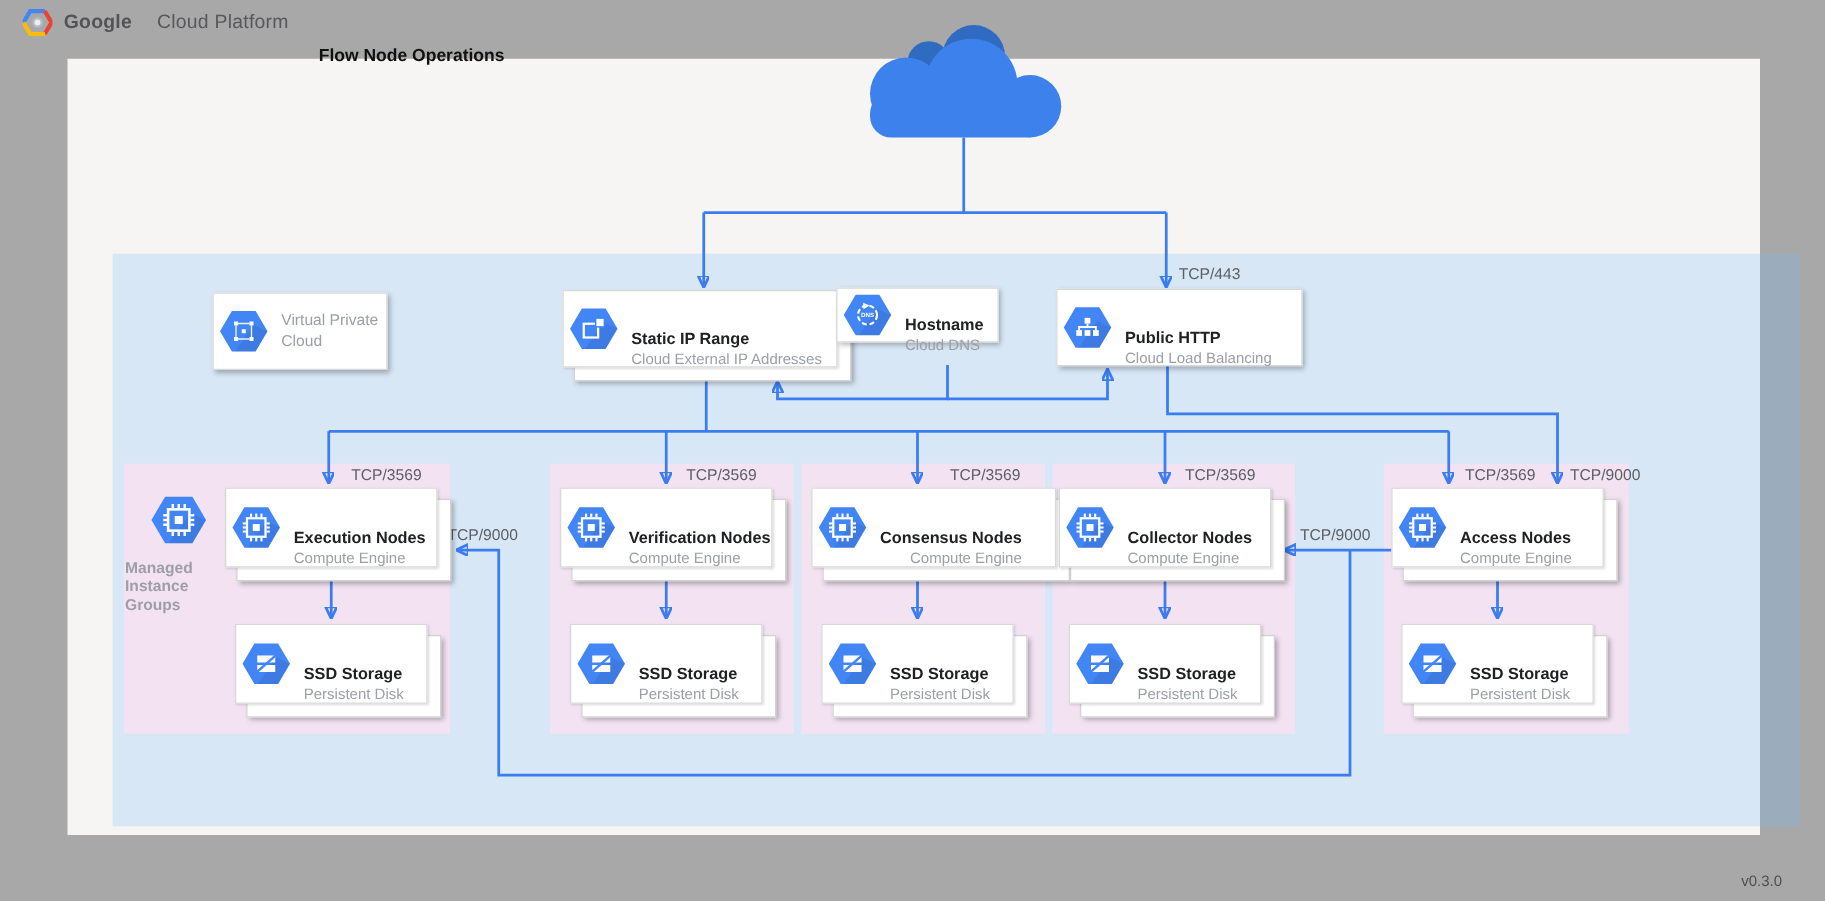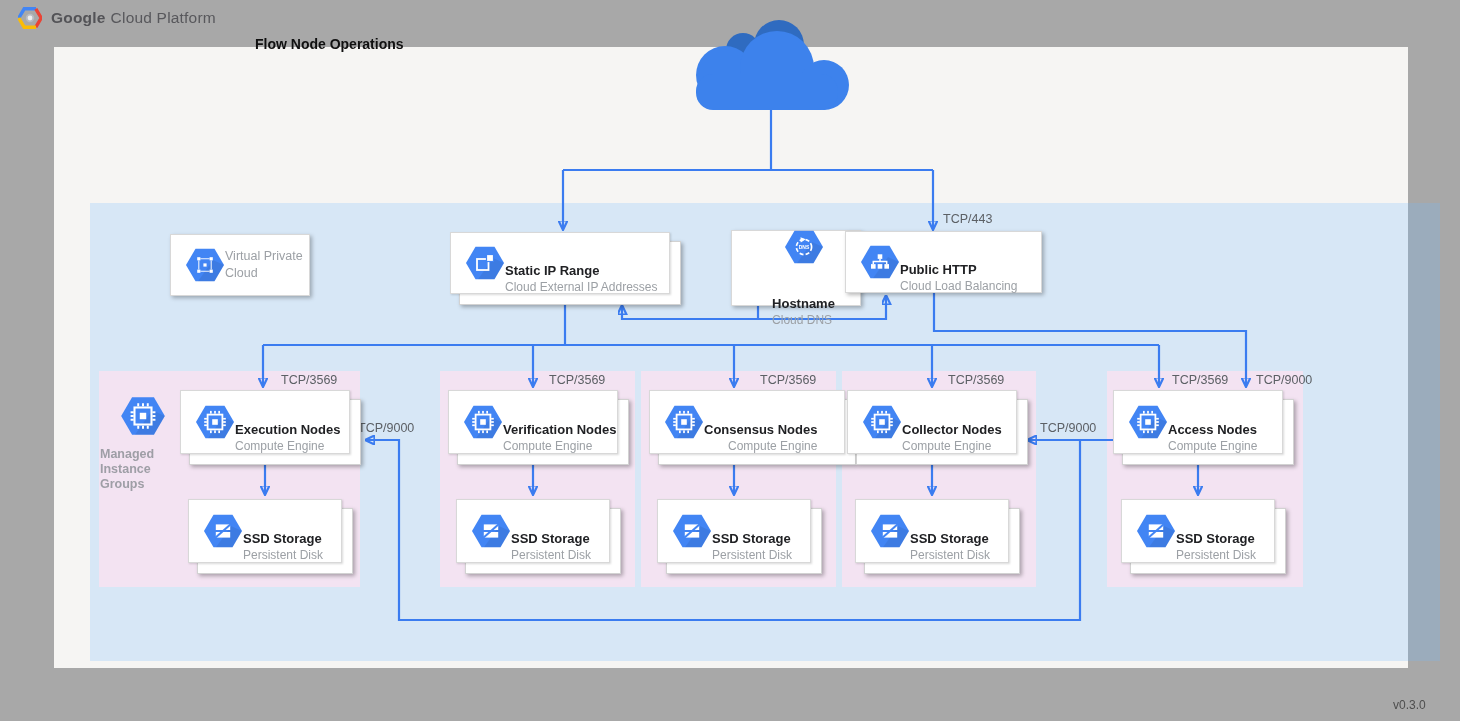--- a/index.html
+++ b/index.html
@@ -7,21 +7,21 @@
     width:1460px;height:721px;overflow:hidden;position:relative;
     background:#a8a8a8;
     font-family:"Liberation Sans","DejaVu Sans",sans-serif;
     -webkit-font-smoothing:antialiased;
   }
   #app{position:absolute;inset:0;}
 
   
   .topbar{position:absolute;left:18px;top:7px;display:flex;align-items:center;gap:9px;}
   .brand{font-size:15.5px;color:#58585c;letter-spacing:.2px;}
-  .brand b{font-weight:bold;color:#535357;margin-right:5px;}
+  .brand b{font-weight:bold;color:#535357;margin-right:20px;}
 
   
   .canvas{position:absolute;left:54px;top:47px;width:1354px;height:621px;background:#f6f5f3;}
   .vpc-zone{position:absolute;left:90px;top:203px;width:1350px;height:458px;
     background:rgba(118,188,255,0.24);}
   .group-zone{position:absolute;top:371px;height:216px;background:#f3e3f2;}
   .gz1{left:99px;width:261px;} .gz2{left:440px;width:195px;}
   .gz3{left:641px;width:195px;} .gz4{left:842px;width:194px;}
   .gz5{left:1107px;width:196px;}
 
@@ -30,21 +30,21 @@
   .doc-desc{position:absolute;left:255px;top:79px;width:290px;font-size:11.5px;line-height:14px;
     color:#1c1c1c;white-space:pre-line;}
 
   
   svg.lines{position:absolute;left:0;top:0;pointer-events:none;}
   .lines path{stroke:#3b7cf0;stroke-width:2.2;fill:none;}
 
   .port{position:absolute;font-size:12.5px;color:#5c6065;white-space:nowrap;}
 
   
-  .card{position:absolute;display:flex;align-items:center;padding-left:15px;box-sizing:border-box;}
+  .card{position:absolute;display:flex;align-items:center;gap:10px;padding-left:5px;box-sizing:border-box;}
   .card .stack{position:absolute;left:9px;top:9px;width:100%;height:100%;background:#fff;
     border:1px solid #d2d2d2;box-shadow:2px 2px 4px rgba(0,0,0,.3);}
   .card .face{position:absolute;inset:0;background:#fff;border:1px solid #d8d8d8;
     box-shadow:2px 2px 4px rgba(0,0,0,.28);}
   .card.stacked .face{box-shadow:1px 1px 2px rgba(0,0,0,.15);}
   .hexicon{position:relative;display:inline-block;line-height:0;}
   .ctext{position:relative;line-height:1.3;}
   .ctext b{display:block;font-size:13px;font-weight:bold;color:#202124;white-space:nowrap;margin-top:32px;}
   .ctext small{display:block;font-size:12px;color:#9ca0a5;white-space:nowrap;}
   .ctext.grayonly{font-size:12.5px;color:#9ca0a5;line-height:1.35;}
@@ -147,21 +147,21 @@
           <path d="M28,12 L39,17 L29.5,33.2 L13,33.2 Z" fill="#000" opacity="0.07"></path>
           <rect x="12" y="13" width="11.5" height="11" fill="none" stroke="#fff" stroke-width="1.8"></rect>
           <rect x="21.5" y="8.5" width="7" height="7" fill="#fff" stroke="#4285f4" stroke-width="1.2"></rect>
         </svg></span>
     <span class="ctext">
       <b>Static IP Range</b>
       <small>Cloud External IP Addresses</small>
     </span>
   </div>
 
-  <div class="card" style="left:731px;top:230px;width:130px;height:76px;flex-direction:column;">
+  <div class="card" style="left:669px;top:230px;width:130px;height:44px;">
     <span class="face"></span>
     <span class="hexicon"><svg width="40" height="34" viewBox="0 0 40 34">
           <polygon points="1,17 10.5,0.8 29.5,0.8 39,17 29.5,33.2 10.5,33.2" fill="#4285f4"></polygon>
           <path d="M28,12 L39,17 L29.5,33.2 L13,33.2 Z" fill="#000" opacity="0.07"></path>
           <circle cx="20" cy="17" r="7.6" fill="none" stroke="#fff" stroke-width="1.7" stroke-dasharray="4 2.2"></circle>
           <polygon points="16.5,7.2 21.8,9.3 16.8,12.4" fill="#fff"></polygon>
           <text x="20" y="18.8" font-size="5" fill="#fff" text-anchor="middle" font-weight="bold" font-family="Liberation Sans, sans-serif">DNS</text>
         </svg></span>
     <span class="ctext">
       <b>Hostname</b>

